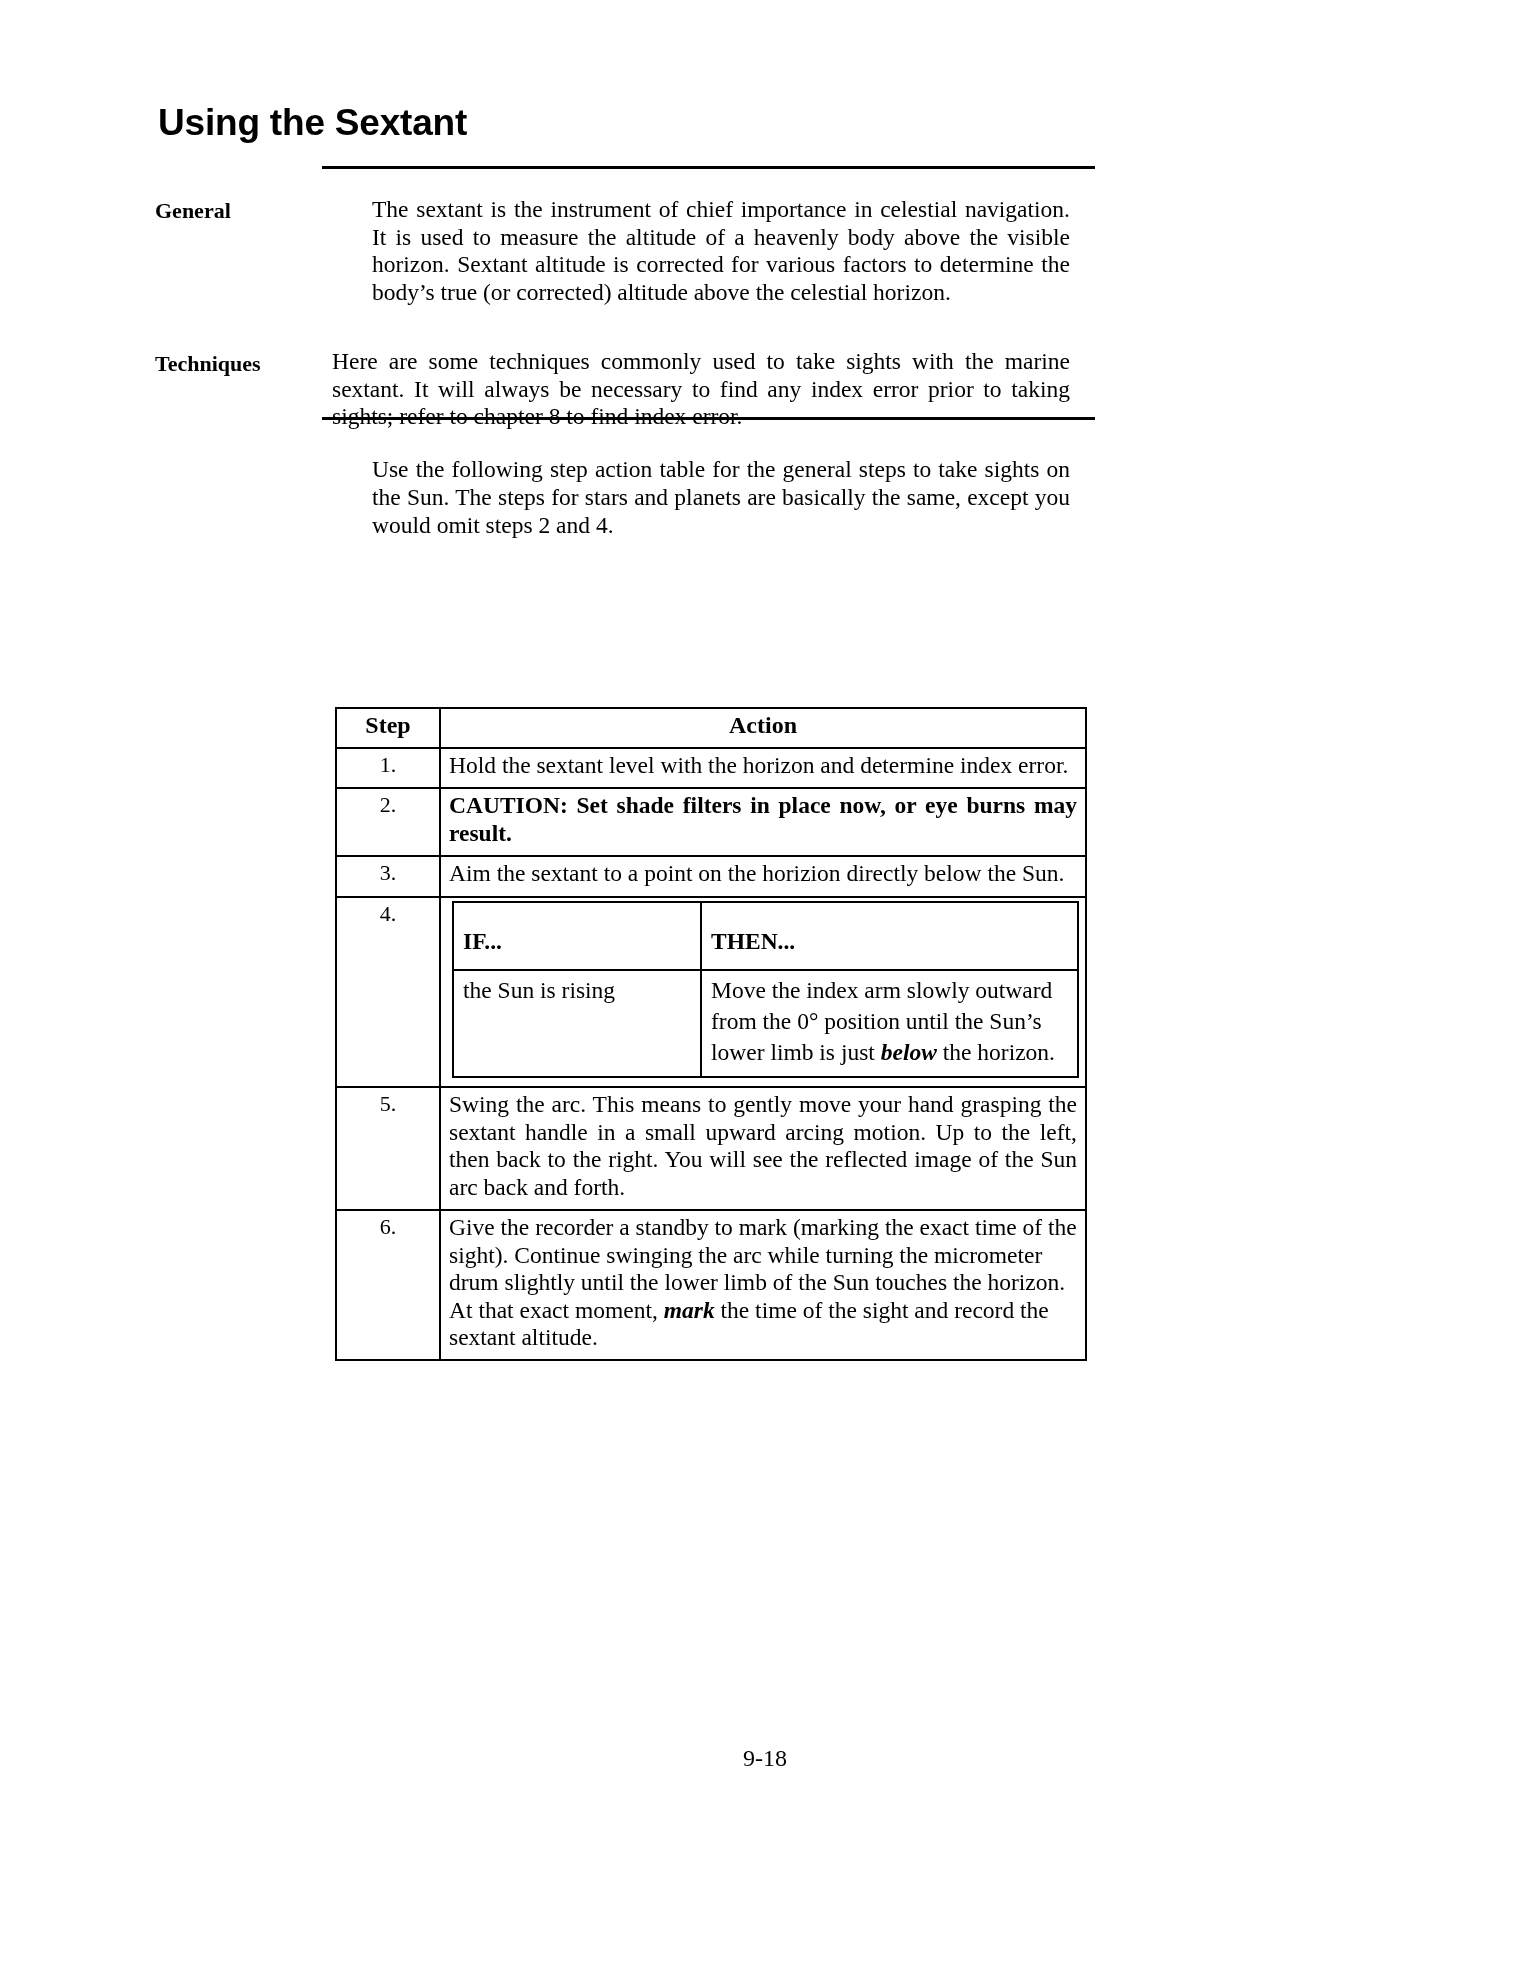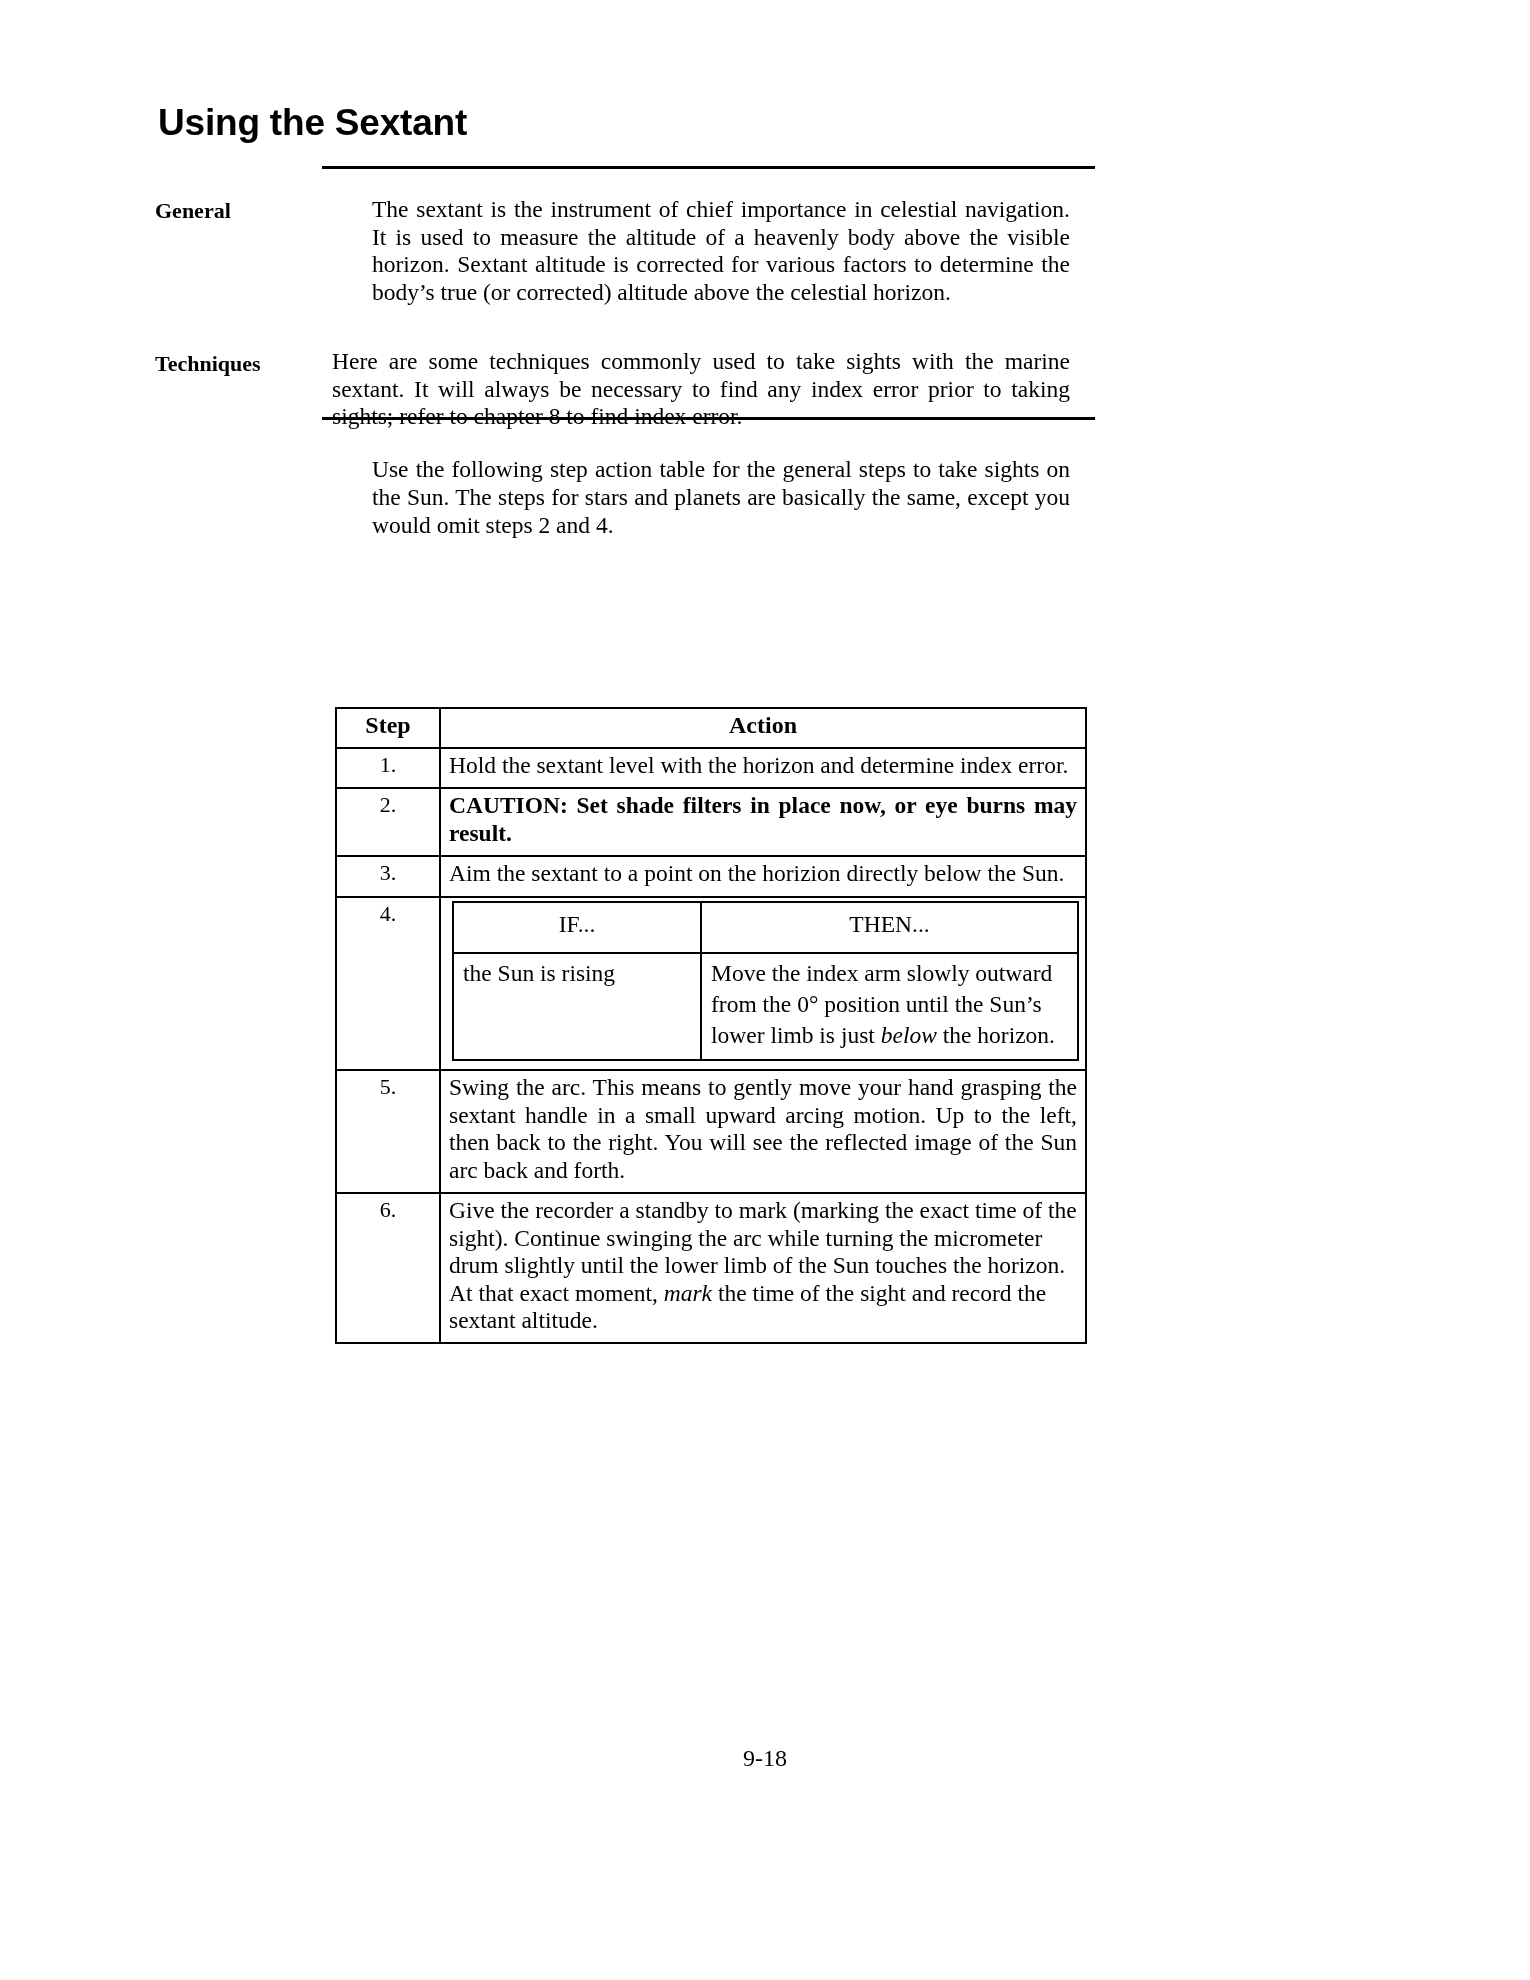--- a/index.html
+++ b/index.html
@@ -121,28 +121,28 @@
     margin-left: 3px;
   }
   .ifthen th, .ifthen td {
     border: 2px solid #000;
     vertical-align: top;
     padding: 4px 9px 9px 9px;
     font-size: 23.5px;
     line-height: 1.30;
   }
   .ifthen th {
-    font-weight: normal;
-    text-align: center;
+    font-weight: bold;
+    text-align: left;
     padding-bottom: 13px;
-    padding-top: 6px;
+    padding-top: 23px;
   }
   .col-if { width: 228px; }
 
-  em { font-style: italic; }
+  em { font-style: italic; font-weight: bold; }
 
   
   .folio {
     position: absolute;
     left: 0;
     top: 1745px;
     width: 1530px;
     text-align: center;
     font-size: 24px;
   }

